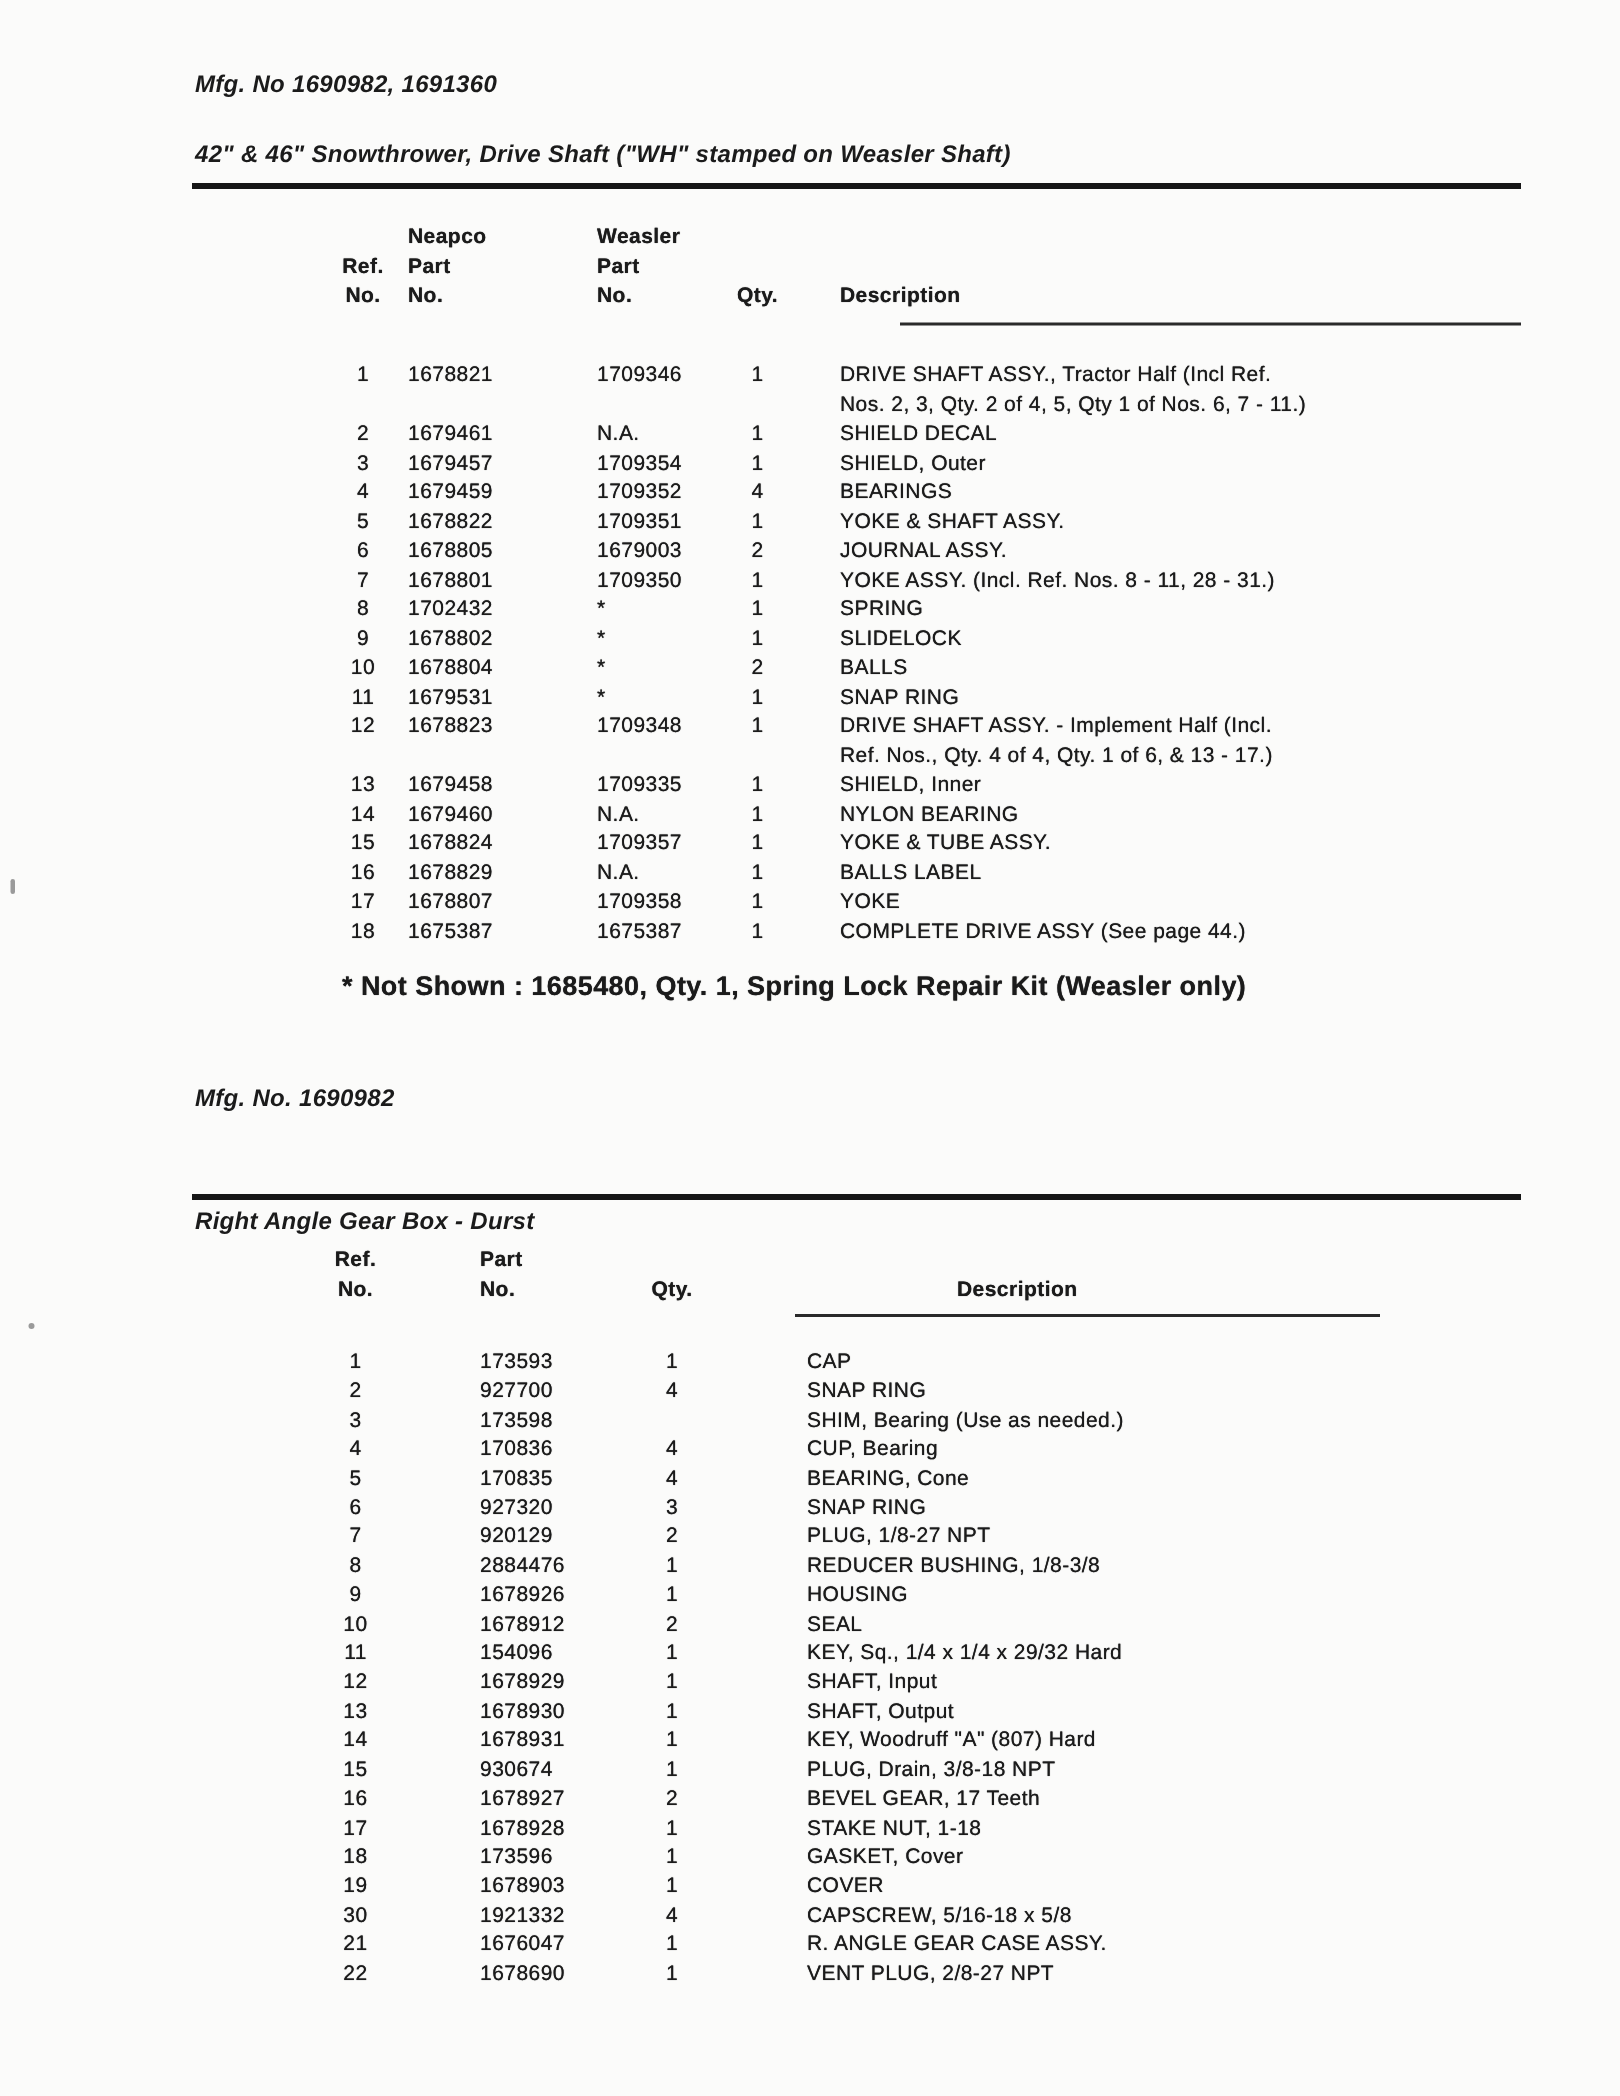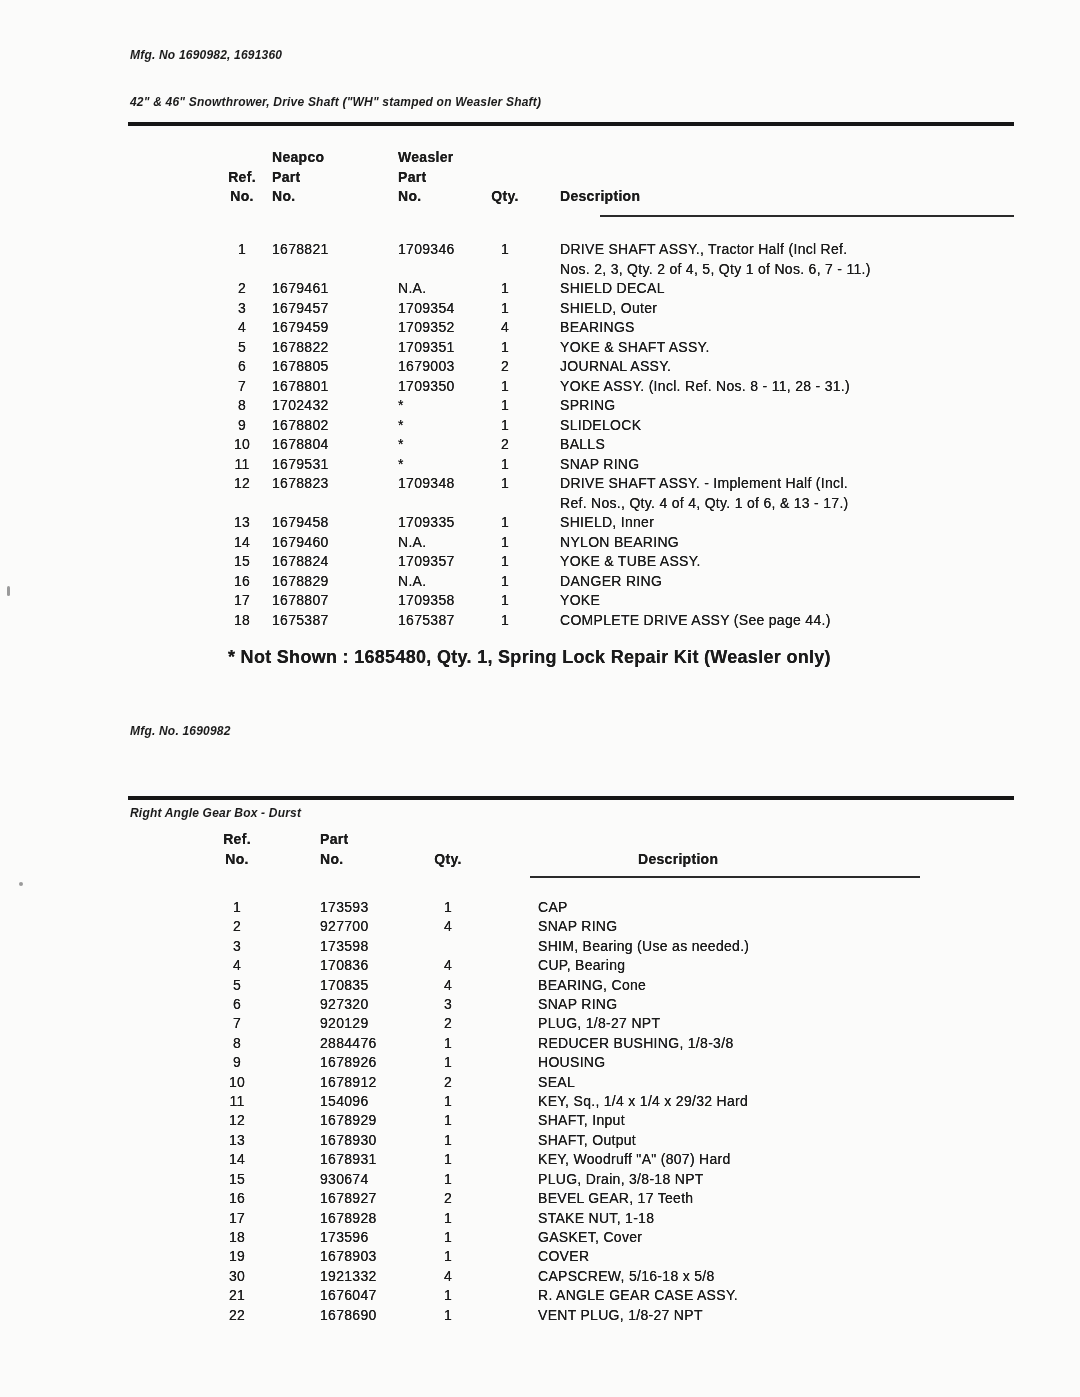--- a/index.html
+++ b/index.html
@@ -11,21 +11,21 @@
     background: #fbfbfa;
     color: #1b1b1b;
     font-family: "Liberation Sans", sans-serif;
     overflow: hidden;
   }
   .mfg-line, .doc-title {
     position: absolute;
     left: 130px;
     font-style: italic;
     font-weight: 600;
-    font-size: 12px;
+    font-size: 16px;
     letter-spacing: 0.2px;
     white-space: nowrap;
   }
   .pos-mfg1   { top: 48px; }
   .pos-title1 { top: 95px; }
   .pos-mfg2   { top: 724px; }
   .pos-title2 { top: 806px; }
 
   .rule {
     position: absolute;
@@ -238,21 +238,21 @@
         <div class="tcell t1-neapco">1678824</div>
         <div class="tcell t1-weasler">1709357</div>
         <div class="tcell t1-qty">1</div>
         <div class="tcell t1-desc">YOKE &amp; TUBE ASSY.</div>
       </div>
       <div class="trow">
         <div class="tcell t1-ref">16</div>
         <div class="tcell t1-neapco">1678829</div>
         <div class="tcell t1-weasler">N.A.</div>
         <div class="tcell t1-qty">1</div>
-        <div class="tcell t1-desc">DANGER RING</div>
+        <div class="tcell t1-desc">BALLS LABEL</div>
       </div>
       <div class="trow">
         <div class="tcell t1-ref">17</div>
         <div class="tcell t1-neapco">1678807</div>
         <div class="tcell t1-weasler">1709358</div>
         <div class="tcell t1-qty">1</div>
         <div class="tcell t1-desc">YOKE</div>
       </div>
       <div class="trow">
         <div class="tcell t1-ref">18</div>
@@ -403,17 +403,17 @@
       <div class="trow">
         <div class="tcell t2-ref">21</div>
         <div class="tcell t2-part">1676047</div>
         <div class="tcell t2-qty">1</div>
         <div class="tcell t2-desc">R. ANGLE GEAR CASE ASSY.</div>
       </div>
       <div class="trow">
         <div class="tcell t2-ref">22</div>
         <div class="tcell t2-part">1678690</div>
         <div class="tcell t2-qty">1</div>
-        <div class="tcell t2-desc">VENT PLUG, 1/8-27 NPT</div>
+        <div class="tcell t2-desc">VENT PLUG, 2/8-27 NPT</div>
       </div>
     </div>
 
 </div>
 
 </body></html>

